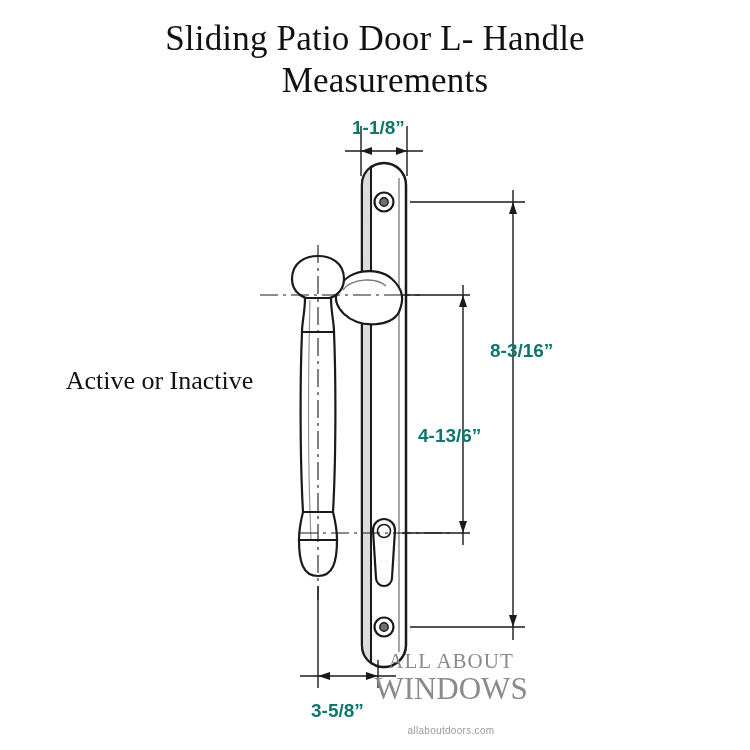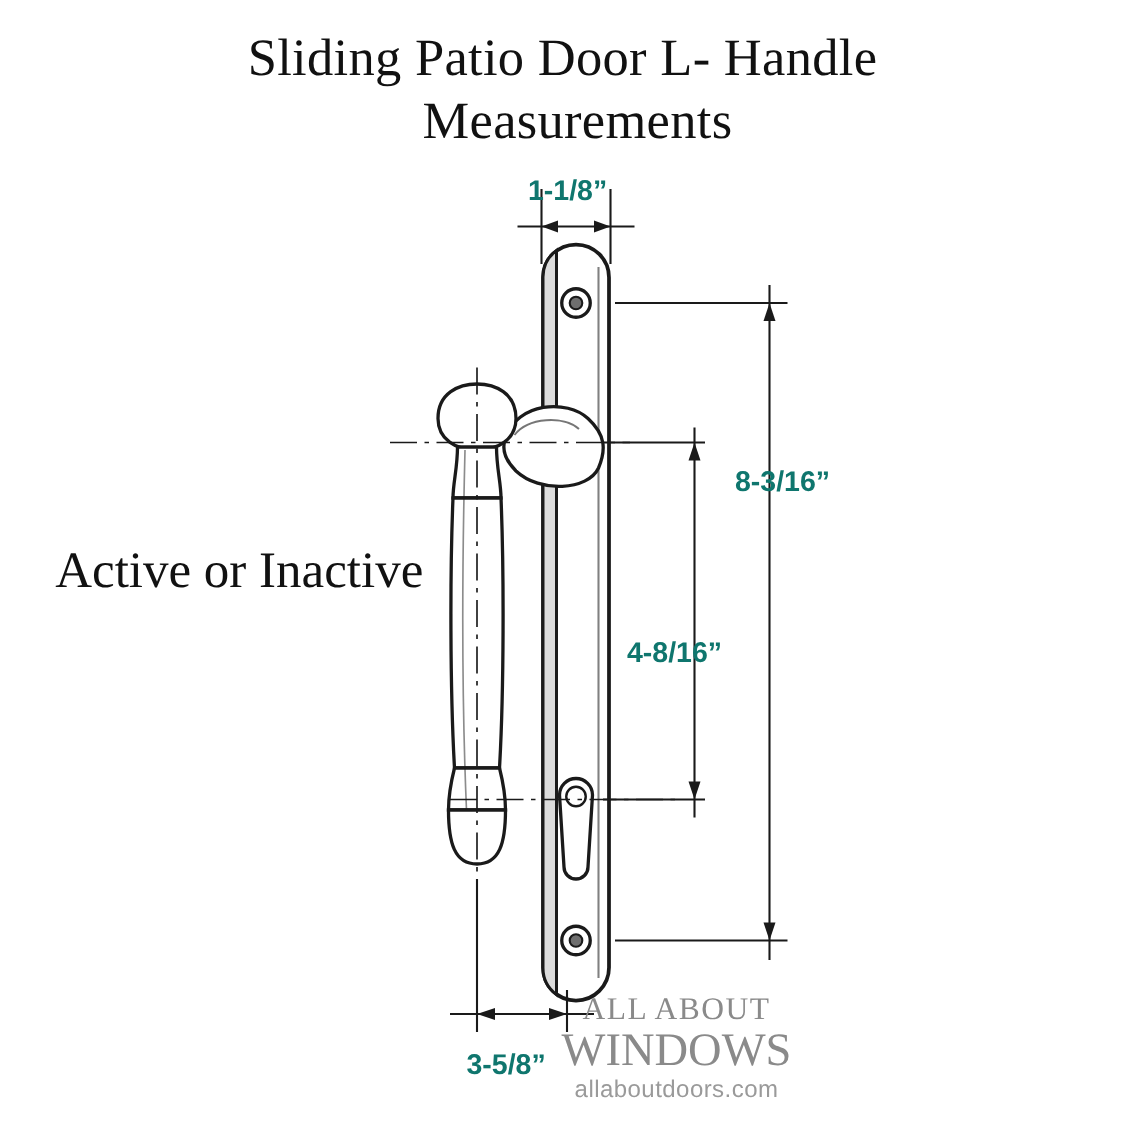--- a/index.html
+++ b/index.html
@@ -38,21 +38,21 @@
     color: #111111;
     white-space: nowrap;
   }
   .dim-label {
     font-family: "Liberation Sans", sans-serif;
     font-weight: bold;
     font-size: 19px;
     color: #0f766e;
   }
   .caption {
-    font-size: 34px;
+    font-size: 26px;
     line-height: 38px;
     text-align: center;
   }
   svg.art {
     position: absolute;
     left: 0;
     top: 0;
     width: 750px;
     height: 750px;
   }
@@ -84,24 +84,24 @@
     font-size: 31px;
     letter-spacing: 0px;
     line-height: 33px;
   }
   .logo .amp {
     font-family: "Liberation Serif", serif;
     font-size: 30px;
   }
   .logo .url {
     font-family: "Liberation Sans", sans-serif;
-    font-size: 16px;
+    font-size: 10px;
     color: #9a9a9a;
     letter-spacing: 0.3px;
-    margin-top: 2px;
+    margin-top: 20px;
   }
 </style>
 </head>
 <body>
 
 <div id="page">
 
   <div class="title">
     <span>Sliding Patio Door L- Handle</span>
     <span class="line2">Measurements</span>
@@ -222,23 +222,23 @@
       <line x1="463" y1="285" x2="463" y2="545"></line>
       <polygon points="463,295 459,307 467,307" fill="#1a1a1a" stroke="none"></polygon>
       <polygon points="463,533 459,521 467,521" fill="#1a1a1a" stroke="none"></polygon>
     </g>
   </svg>
 
   <div class="label dim-label" style="left:352px; top:117px;">1-1/8”</div>
 
   <div class="label dim-label" style="left:311px; top:700px;">3-5/8”</div>
 
-  <div class="label dim-label" style="left:490px; top:311px;">8-3/16”</div>
-
-  <div class="label dim-label" style="left:418px; top:425px;">4-8/16”</div>
+  <div class="label dim-label" style="left:490px; top:340px;">8-3/16”</div>
+
+  <div class="label dim-label" style="left:418px; top:425px;">4-13/6”</div>
 
   <div class="label caption" style="left:22px; top:362px; width:275px;">
     <span>Active or Inactive</span><br>
   </div>
 
   <div class="logo">
     <div class="l1">ALL ABOUT</div>
     <div class="l3">WINDOWS</div>
     <div class="url">allaboutdoors.com</div>
   </div>

